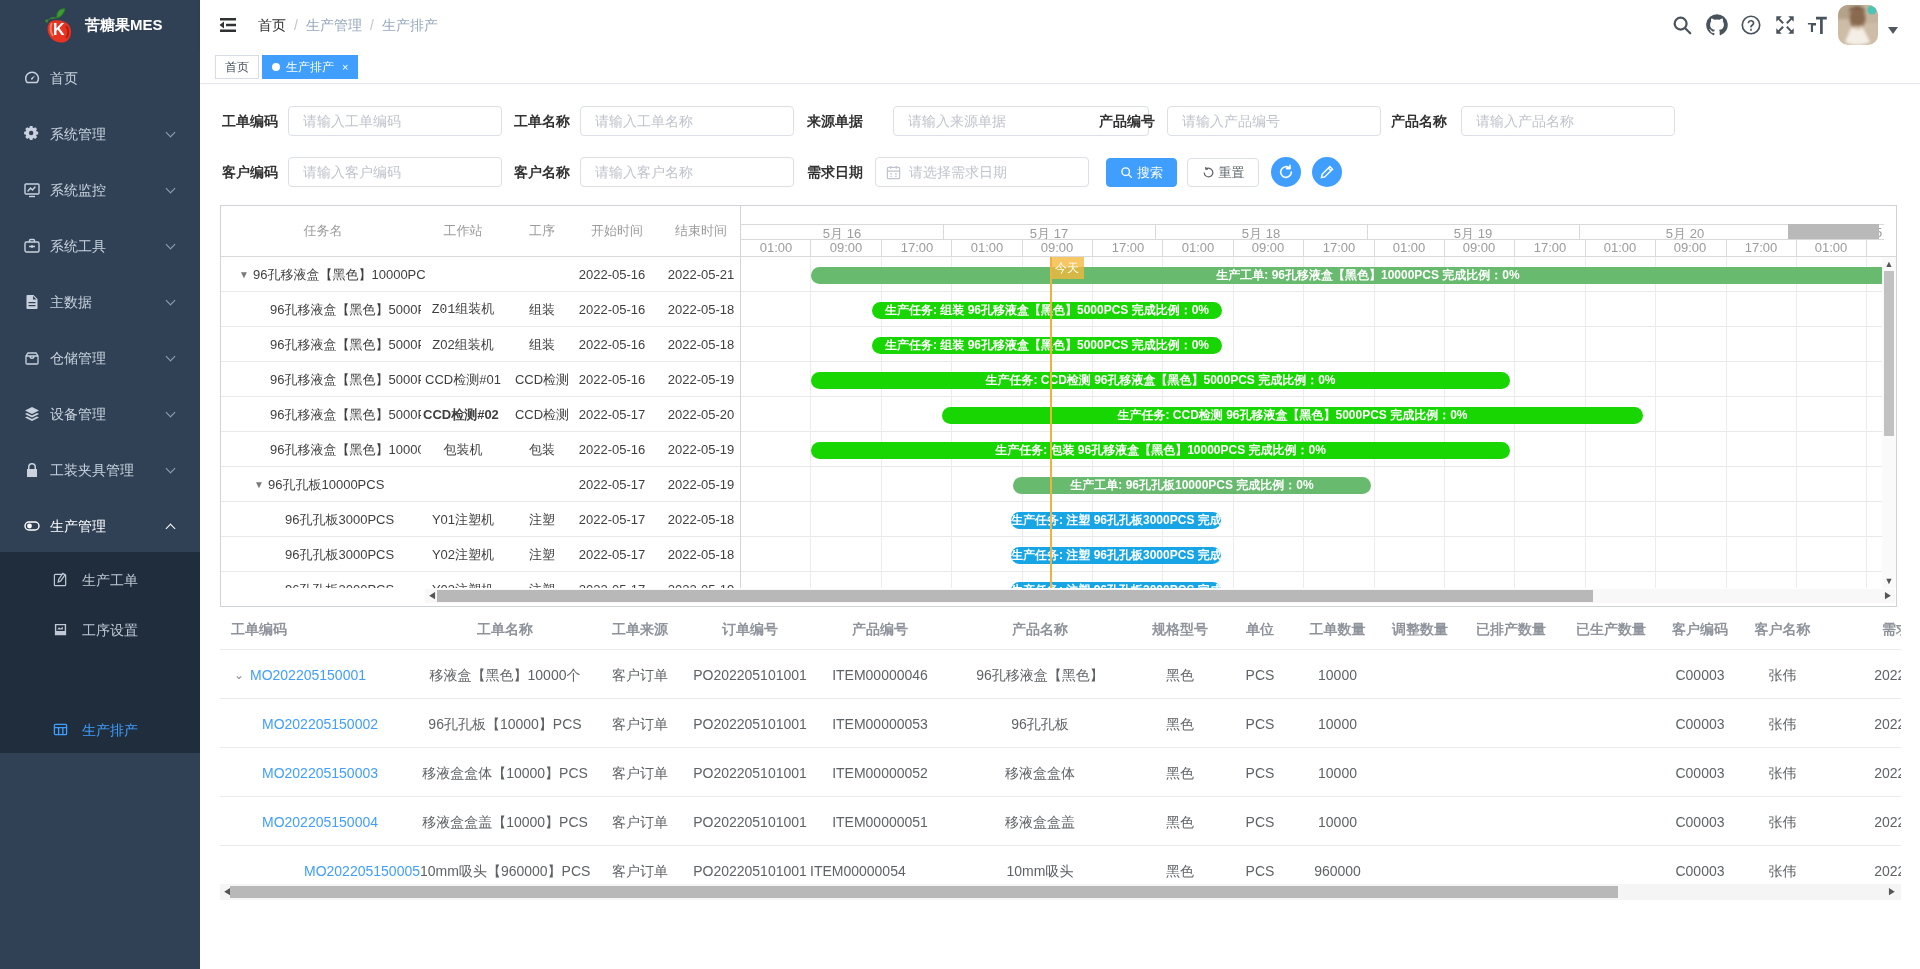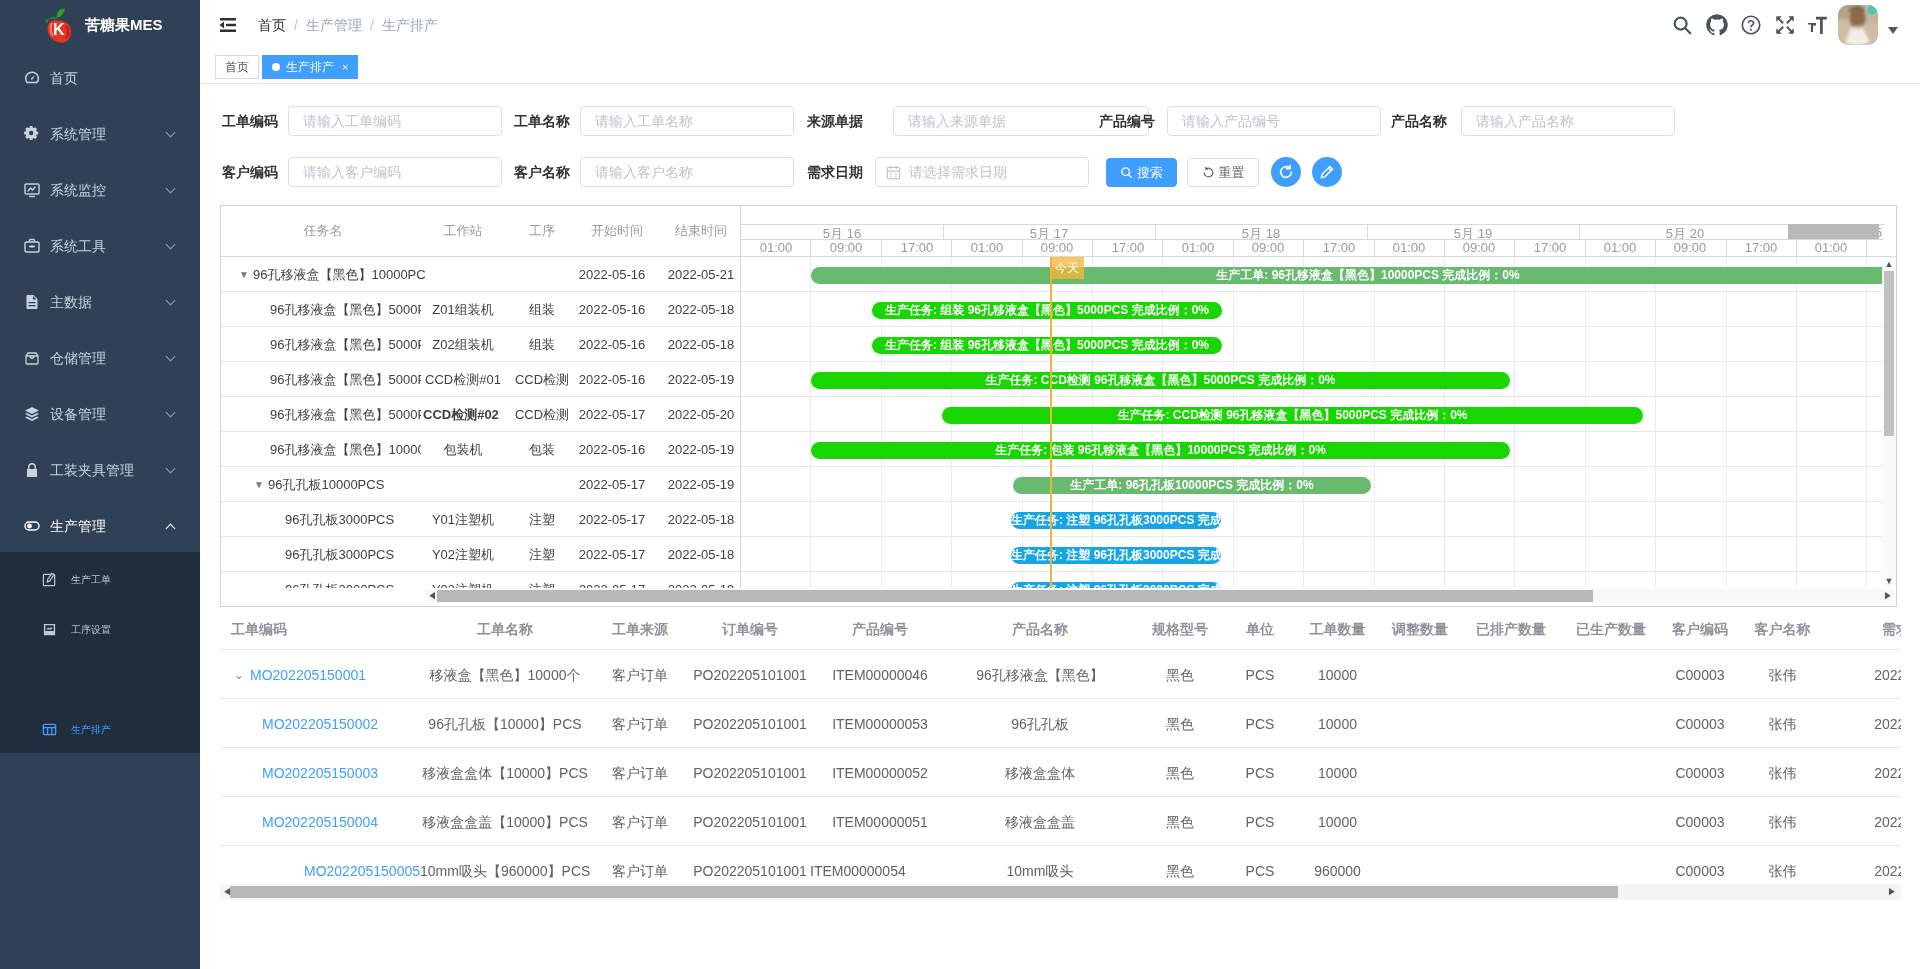--- a/index.html
+++ b/index.html
@@ -11,21 +11,21 @@
 #sidebar{position:absolute;left:0;top:0;width:200px;height:969px;background:#304156;}
 .logo{position:absolute;left:0;top:0;width:200px;height:50px;}
 .logo svg{position:absolute;left:43px;top:6px;}
 .logo .t{position:absolute;left:85px;top:0;height:50px;line-height:50px;color:#fff;font-weight:bold;font-size:15px;}
 .mi{position:absolute;left:0;width:200px;height:56px;line-height:56px;color:#c9d2de;font-size:14px;}
 .mi .tx{position:absolute;left:50px;top:0;}
 .mi svg.ic{position:absolute;left:24px;top:20px;}
 .mi .ar{position:absolute;right:26px;top:23px;width:7px;height:7px;border-right:1.4px solid #97a3b1;border-bottom:1.4px solid #97a3b1;transform:rotate(45deg);}
 .mi .ar.up{transform:rotate(-135deg);top:27px;border-color:#fff;}
 .smwrap{position:absolute;left:0;top:552px;width:200px;height:201px;background:#1f2d3d;}
-.smi{position:absolute;left:0;width:200px;height:50px;line-height:50px;color:#bfc8d4;font-size:10px;}
+.smi{position:absolute;left:11px;width:200px;height:50px;line-height:50px;color:#bfc8d4;font-size:14px;}
 .smi .tx{position:absolute;left:71px;top:0;}
 .smi svg.ic{position:absolute;left:42px;top:17px;}
 .smi.act,.smi.act .tx{color:#409eff;}
 
 #nav{position:absolute;left:200px;top:0;width:1720px;height:50px;background:#fff;box-shadow:0 1px 4px rgba(0,21,41,.08);}
 .crumb{position:absolute;top:0;height:50px;line-height:50px;font-size:14px;}
 
 #tabsbar{position:absolute;left:200px;top:50px;width:1720px;height:34px;background:#fff;border-bottom:1px solid #e4e7ed;}
 .tab{position:absolute;top:5px;height:24px;line-height:22px;font-size:12px;padding:0 9px;border:1px solid #d8dce5;color:#495060;background:#fff;}
 .tab.act{background:#409eff;color:#fff;border-color:#409eff;}
@@ -274,21 +274,21 @@
     <div class="abs" style="top:209px;left:0;width:519px;height:1px;background:#e9e9e9;"></div>
     <div class="abs" style="top:244px;left:0;width:519px;height:1px;background:#e9e9e9;"></div>
     <div class="abs" style="top:279px;left:0;width:519px;height:1px;background:#e9e9e9;"></div>
     <div class="abs" style="top:314px;left:0;width:519px;height:1px;background:#e9e9e9;"></div>
     <span class="gcell" style="left:18px;top:0;width:14px;height:35px;line-height:35px;color:#7a7a7a;font-size:10px;">▼</span>
     <span class="gcell" style="left:32px;top:0;width:172px;height:35px;line-height:35px;">96孔移液盒【黑色】10000PCS</span>
     <span class="gcell" style="left:351px;top:0;width:80px;height:35px;line-height:35px;text-align:center;">2022-05-16</span>
     <span class="gcell" style="left:440px;top:0;width:80px;height:35px;line-height:35px;text-align:center;">2022-05-21</span>
 
     <span class="gcell" style="left:49px;top:35px;width:151px;height:35px;line-height:35px;">96孔移液盒【黑色】5000PCS</span>
-    <span class="gcell" style="left:202px;top:35px;width:80px;height:35px;line-height:35px;text-align:center;">Z01组装机</span>
+    <span class="gcell" style="left:202px;top:35px;width:80px;height:35px;line-height:35px;text-align:center;font-family:Liberation Mono, monospace;">Z01组装机</span>
     <span class="gcell" style="left:282px;top:35px;width:78px;height:35px;line-height:35px;text-align:center;">组装</span>
     <span class="gcell" style="left:351px;top:35px;width:80px;height:35px;line-height:35px;text-align:center;">2022-05-16</span>
     <span class="gcell" style="left:440px;top:35px;width:80px;height:35px;line-height:35px;text-align:center;">2022-05-18</span>
 
     <span class="gcell" style="left:49px;top:70px;width:151px;height:35px;line-height:35px;">96孔移液盒【黑色】5000PCS</span>
     <span class="gcell" style="left:202px;top:70px;width:80px;height:35px;line-height:35px;text-align:center;">Z02组装机</span>
     <span class="gcell" style="left:282px;top:70px;width:78px;height:35px;line-height:35px;text-align:center;">组装</span>
     <span class="gcell" style="left:351px;top:70px;width:80px;height:35px;line-height:35px;text-align:center;">2022-05-16</span>
     <span class="gcell" style="left:440px;top:70px;width:80px;height:35px;line-height:35px;text-align:center;">2022-05-18</span>
 

